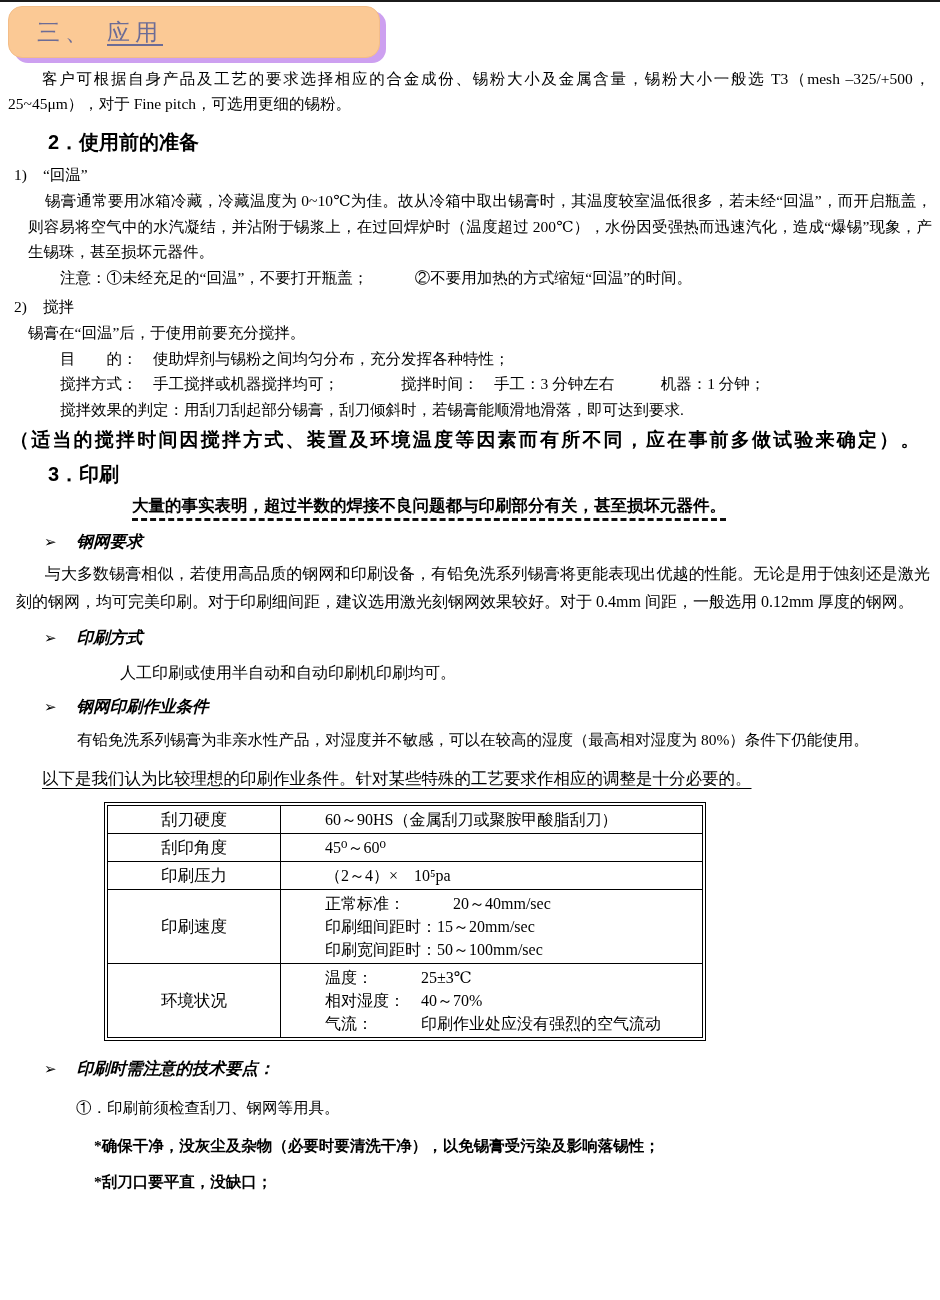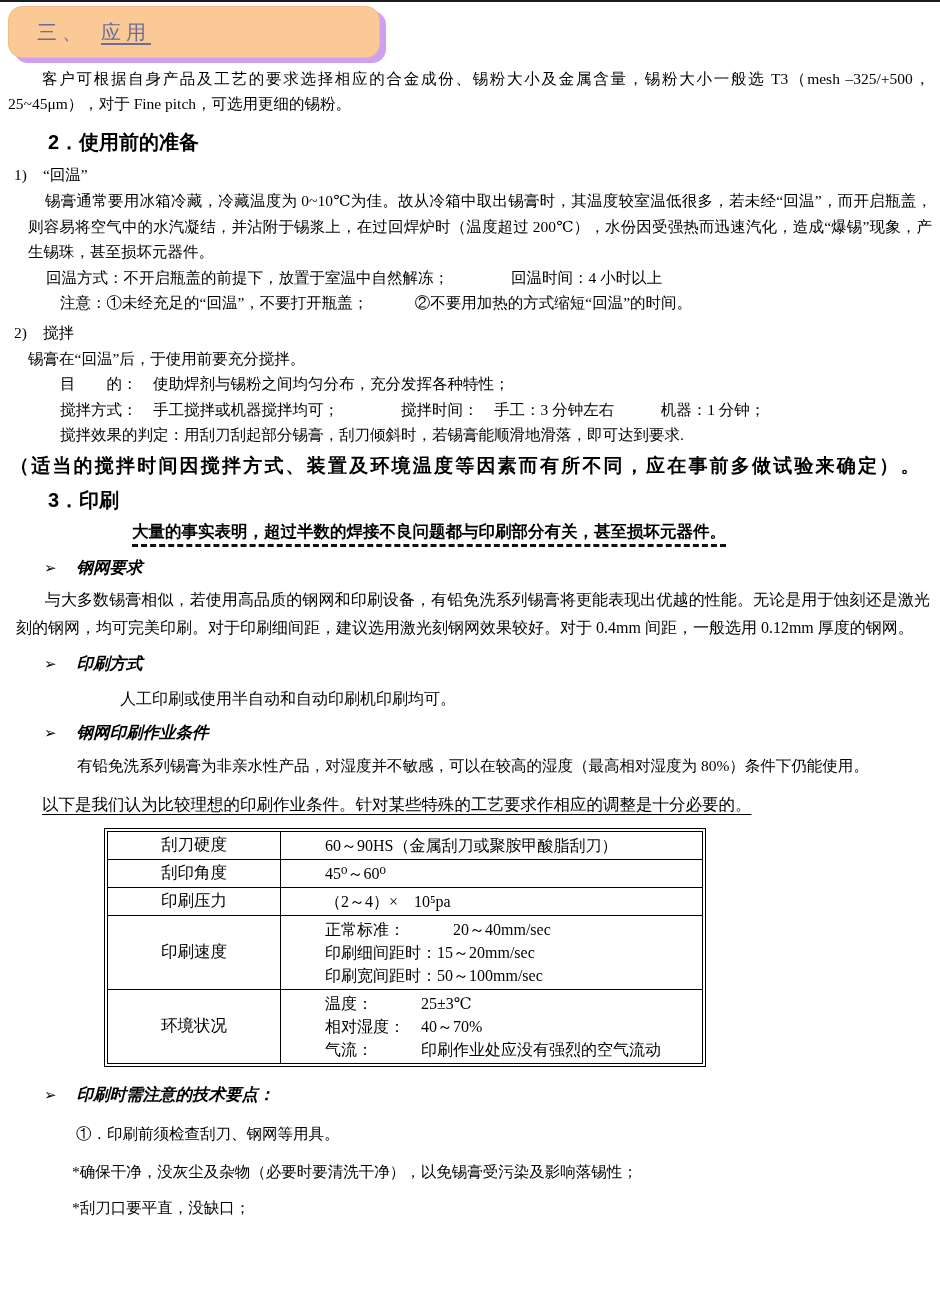--- a/index.html
+++ b/index.html
@@ -11,21 +11,21 @@
   .pre { white-space:pre-wrap; }
 
   
   .banner {
     margin:4px 0 0 8px; width:372px; height:52px;
     background:#fbc995; border:1px solid #f3bd88; border-radius:14px;
     box-shadow:6px 5px 0 0 #cda0f0;
     display:flex; align-items:center; box-sizing:border-box;
   }
   .banner-text {
-    margin-left:28px; font-size:20px; color:#6c6c96;
+    margin-left:28px; font-size:23px; color:#6c6c96;
     font-family:"Liberation Sans","DejaVu Sans",sans-serif; letter-spacing:5px;
   }
   .banner-title { text-decoration:underline; text-underline-offset:4px; margin-left:14px; }
 
   .h-num {
     font-family:"Liberation Sans","DejaVu Sans",sans-serif;
     font-weight:bold; font-size:20px; line-height:27px; margin:10px 0 0 48px;
   }
   .h2 { margin-top:13px; }
   .h3 { margin-top:8px; }
@@ -55,21 +55,21 @@
 
   .ideal { margin:14px 0 0 42px; font-size:16.5px; line-height:26px; text-decoration:underline; text-underline-offset:4px; }
 
   .tbl-outer { margin:10px 0 0 104px; width:602px; border:1px solid #000; padding:2px; box-sizing:border-box; }
   table.spec { width:100%; border-collapse:collapse; font-size:16px; }
   .spec td { border:1px solid #000; padding:2px 8px; vertical-align:middle; }
   .spec td.lbl { width:156px; text-align:center; font-size:16.5px; }
   .spec .cl { line-height:23px;margin-left:36px; }
 
   .tech-item { margin:16px 0 0 76px; font-size:15.5px; line-height:22px; }
-  .tech-sub  { margin:16px 0 0 72px; font-size:15.5px; line-height:22px; }
+  .tech-sub  { margin:16px 0 0 94px; font-size:15.5px; line-height:22px;font-weight:bold; }
   .t1 { margin-top:16px; }
   .t2 { margin-top:14px; }
 </style>
 </head>
 <body>
 
 <div class="page">
 
   <div class="banner">
     <div class="banner-text">
@@ -79,21 +79,20 @@
 
   <div class="p1">客户可根据自身产品及工艺的要求选择相应的合金成份、锡粉大小及金属含量，锡粉大小一般选 T3（mesh –325/+500，25~45μm），对于 Fine pitch，可选用更细的锡粉。</div>
 
   <div class="h-num h2">2．使用前的准备</div>
 
   <div class="li">
     <span>1)</span>
     <span>“回温”</span>
   </div>
   <div class="li-body">锡膏通常要用冰箱冷藏，冷藏温度为 0~10℃为佳。故从冷箱中取出锡膏时，其温度较室温低很多，若未经“回温”，而开启瓶盖，则容易将空气中的水汽凝结，并沾附于锡浆上，在过回焊炉时（温度超过 200℃），水份因受强热而迅速汽化，造成“爆锡”现象，产生锡珠，甚至损坏元器件。</div>
-  <div class="subA pre">回温方式：不开启瓶盖的前提下，放置于室温中自然解冻；　　　　回温时间：4 小时以上</div>
   <div class="subB pre">注意：①未经充足的“回温”，不要打开瓶盖；　　　②不要用加热的方式缩短“回温”的时间。</div>
 
   <div class="li li2">
     <span>2)</span>
     <span>搅拌</span>
   </div>
   <div class="intro">锡膏在“回温”后，于使用前要充分搅拌。</div>
   <div class="subB pre">目　　的：　使助焊剂与锡粉之间均匀分布，充分发挥各种特性；</div>
   <div class="subB pre">搅拌方式：　手工搅拌或机器搅拌均可；　　　　搅拌时间：　手工：3 分钟左右　　　机器：1 分钟；</div>
   <div class="subB pre">搅拌效果的判定：用刮刀刮起部分锡膏，刮刀倾斜时，若锡膏能顺滑地滑落，即可达到要求.</div>

